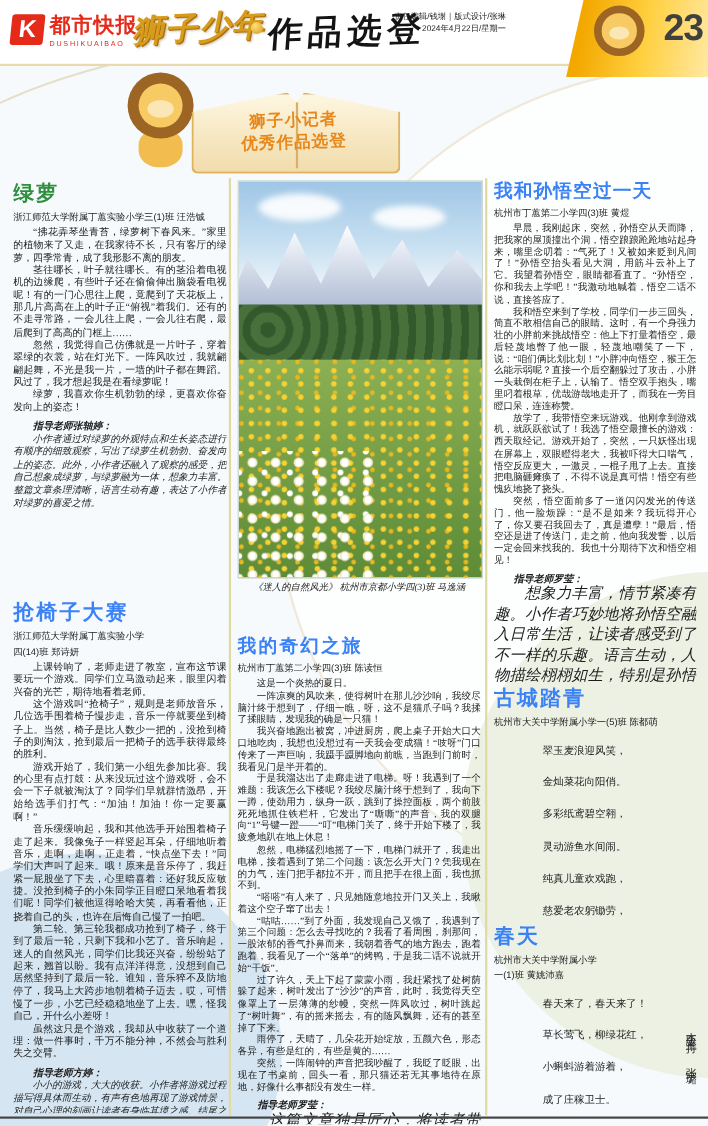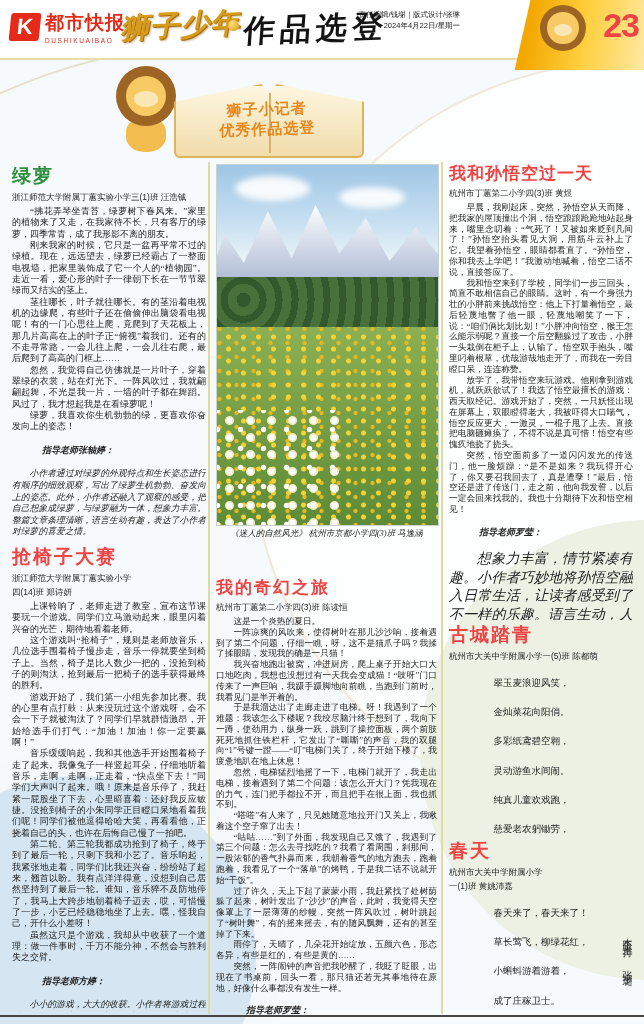--- a/index.html
+++ b/index.html
@@ -27,21 +27,21 @@
   .brand-dot{position:absolute;left:228px;top:20px;width:11px;height:11px;border-radius:50%;
              background:radial-gradient(circle at 35% 30%,#ffdf7a,#d89c1c);}
   .page-title{position:absolute;left:244px;top:8px;font-size:31px;font-weight:bold;letter-spacing:5px;
               color:#141414;transform:skewX(-6deg) rotate(-2deg);}
   .credits{position:absolute;left:348px;top:9px;width:112px;font-family:"Liberation Sans",sans-serif;
            font-size:7.5px;color:#222;line-height:1.5;text-align:right;}
   .corner{position:absolute;right:0;top:0;width:132px;height:70px;
           background:linear-gradient(100deg,#f3a800 15%,#ffcf3e 55%,#ffe9a3);
           clip-path:polygon(14% 0,100% 0,100% 100%,2% 100%);}
   .page-num{position:absolute;right:5px;top:6px;font-family:"Liberation Sans",sans-serif;
-            font-weight:bold;font-size:34px;color:#ef4444;letter-spacing:-1px;}
+            font-weight:bold;font-size:34px;color:#404040;letter-spacing:-1px;}
   
   .lion{position:relative;border-radius:50%;background:radial-gradient(circle at 50% 50%,#9c6524 0 100%);}
   .lion::before{content:"";position:absolute;inset:16%;border-radius:50%;background:#f7ca63;}
   .lion::after{content:"";position:absolute;left:30%;top:42%;width:40%;height:26%;border-radius:50%;background:#fbe7b6;}
   .lion-header{position:absolute;right:58px;top:5px;width:46px;height:46px;}
   
   #badge{position:absolute;left:110px;top:58px;width:260px;height:104px;z-index:5;}
   .lion-badge{position:absolute;left:6px;top:8px;width:60px;height:60px;}
   .lion-badge-body{position:absolute;left:16px;top:60px;width:40px;height:34px;border-radius:40% 40% 45% 45%;
                    background:#f2bd4e;}
@@ -53,26 +53,26 @@
   .book-text{position:absolute;inset:8px 0 0 0;display:flex;flex-direction:column;align-items:center;
              justify-content:center;gap:1px;color:#e8871a;font-weight:bold;font-size:15px;
              letter-spacing:1px;transform:rotate(-2deg);}
   
   .sep{position:absolute;top:162px;width:2px;height:852px;background:#e0d9a2;z-index:3;}
   .sep1{left:208px;}
   .sep2{left:441px;}
   .bottom-rule{position:absolute;left:0;top:1015px;width:644px;height:2px;background:#454545;z-index:4;}
   
   .art{position:absolute;overflow:hidden;z-index:4;}
-  .art h2{margin:0 0 3px;font-size:19px;font-weight:bold;letter-spacing:2px;color:#ef4444;}
+  .art h2{margin:0 0 3px;font-size:19px;font-weight:bold;letter-spacing:2px;color:#3b82f6;}
   .green-title{color:#2f8f3f !important;}
   .byline{font-size:8.5px;color:#222;margin:0 0 3px;line-height:1.3;font-family:"Liberation Sans",sans-serif;}
   .para{font-size:9px;line-height:1.26;text-align:justify;text-indent:2em;margin:0;}
   .comment{margin-top:6px;font-style:italic;}
-  .comment .label{font-size:9px;font-weight:bold;text-indent:2em;margin:12px;line-height:1.3;}
+  .comment .label{font-size:9px;font-weight:bold;text-indent:2em;margin:0;line-height:1.3;}
   .comment .ctext{font-size:8.8px;line-height:1.32;text-indent:2em;text-align:justify;margin:0;}
   .pline{font-size:9.5px;line-height:1.6;padding-left:3.2em;margin:14px;}
   .tight .para{font-size:8.7px;line-height:1.24;}
   .tight .comment .ctext{font-size:14px;}
   
   #painting{position:absolute;left:216px;top:164px;width:221px;height:360px;overflow:hidden;z-index:4;
             border:1px solid #c9d4cd;background:linear-gradient(#9fc6e6 0%,#c7e0f1 16%,#e9f2f8 26%);}
   .p-cloud{position:absolute;border-radius:50%;background:rgba(255,255,255,.9);filter:blur(3px);}
   .p-mtn{position:absolute;left:-4%;top:9%;width:108%;height:26%;
          background:linear-gradient(#fafcfe 10%,#aebbd4 90%);
@@ -136,39 +136,38 @@
     </div>
   </div>
 
   <div class="sep sep1"></div>
   <div class="sep sep2"></div>
 
   <div class="art" style="left:12px;top:163px;width:194px;height:378px;">
     <h2 class="green-title">绿萝</h2>
     <div class="byline">浙江师范大学附属丁蕙实验小学三(1)班 汪浩铖</div>
     <p class="para">“拂花弄琴坐青苔，绿萝树下春风来。”家里的植物来了又走，在我家待不长，只有客厅的绿萝，四季常青，成了我形影不离的朋友。</p>
-    <p class="para">刚来我家的时候，它只是一盆再平常不过的绿植。现在，远远望去，绿萝已经霸占了一整面电视墙，把家里装饰成了它一个人的“植物园”。走近一看，爱心形的叶子一律朝下长在一节节翠绿而又结实的茎上。</p>
     <p class="para">茎往哪长，叶子就往哪长。有的茎沿着电视机的边缘爬，有些叶子还在偷偷伸出脑袋看电视呢！有的一门心思往上爬，竟爬到了天花板上，那几片高高在上的叶子正“俯视”着我们。还有的不走寻常路，一会儿往上爬，一会儿往右爬，最后爬到了高高的门框上……</p>
     <p class="para">忽然，我觉得自己仿佛就是一片叶子，穿着翠绿的衣裳，站在灯光下。一阵风吹过，我就翩翩起舞，不光是我一片，一墙的叶子都在舞蹈。风过了，我才想起我是在看绿萝呢！</p>
     <p class="para">绿萝，我喜欢你生机勃勃的绿，更喜欢你奋发向上的姿态！</p>
     <div class="comment">
       <p class="label">指导老师张轴婷：</p>
       <p class="ctext">小作者通过对绿萝的外观特点和生长姿态进行有顺序的细致观察，写出了绿萝生机勃勃、奋发向上的姿态。此外，小作者还融入了观察的感受，把自己想象成绿萝，与绿萝融为一体，想象力丰富。整篇文章条理清晰，语言生动有趣，表达了小作者对绿萝的喜爱之情。</p>
     </div>
   </div>
 
   <div class="art" style="left:12px;top:544px;width:194px;height:468px;">
     <h2>抢椅子大赛</h2>
     <div class="byline">浙江师范大学附属丁蕙实验小学</div>
     <div class="byline">四(14)班 郑诗妍</div>
     <p class="para">上课铃响了，老师走进了教室，宣布这节课要玩一个游戏。同学们立马激动起来，眼里闪着兴奋的光芒，期待地看着老师。</p>
     <p class="para">这个游戏叫“抢椅子”，规则是老师放音乐，几位选手围着椅子慢步走，音乐一停就要坐到椅子上。当然，椅子是比人数少一把的，没抢到椅子的则淘汰，抢到最后一把椅子的选手获得最终的胜利。</p>
     <p class="para">游戏开始了，我们第一小组先参加比赛。我的心里有点打鼓：从来没玩过这个游戏呀，会不会一下子就被淘汰了？同学们早就群情激昂，开始给选手们打气：“加油！加油！你一定要赢啊！”</p>
     <p class="para">音乐缓缓响起，我和其他选手开始围着椅子走了起来。我像兔子一样竖起耳朵，仔细地听着音乐，走啊，走啊，正走着，“快点坐下去！”同学们大声叫了起来。哦！原来是音乐停了，我赶紧一屁股坐了下去，心里暗喜着：还好我反应敏捷。没抢到椅子的小朱同学正目瞪口呆地看着我们呢！同学们被他逗得哈哈大笑，再看看他，正挠着自己的头，也许在后悔自己慢了一拍吧。</p>
-    <p class="para">第二轮、第三轮我都成功抢到了椅子，终于到了最后一轮，只剩下我和小艺了。音乐响起，我紧张地走着，同学们比我还兴奋，纷纷站了起来，翘首以盼。我有点洋洋得意，没想到自己居然坚持到了最后一轮。谁知，音乐猝不及防地停了，我马上大跨步地朝着椅子迈去，哎，可惜慢了一步，小艺已经稳稳地坐了上去。嘿，怪我自己，开什么小差呀！</p>
+    <p class="para">第二轮、第三轮我都成功抢到了椅子，终于到了最后一轮，只剩下我和小艺了。音乐响起，迷人的自然风光，同学们比我还兴奋，纷纷站了起来，翘首以盼。我有点洋洋得意，没想到自己居然坚持到了最后一轮。谁知，音乐猝不及防地停了，我马上大跨步地朝着椅子迈去，哎，可惜慢了一步，小艺已经稳稳地坐了上去。嘿，怪我自己，开什么小差呀！</p>
     <p class="para">虽然这只是个游戏，我却从中收获了一个道理：做一件事时，千万不能分神，不然会与胜利失之交臂。</p>
     <div class="comment">
       <p class="label">指导老师方婷：</p>
       <p class="ctext">小小的游戏，大大的收获。小作者将游戏过程描写得具体而生动，有声有色地再现了游戏情景，对自己心理的刻画让读者有身临其境之感。结尾之处，对游戏的感悟，更是点睛之笔。</p>
     </div>
   </div>
 
   <div id="painting">
     <div class="p-cloud" style="left:8%;top:3%;width:34%;height:7%;"></div>
     <div class="p-cloud" style="left:55%;top:6%;width:30%;height:6%;"></div>
@@ -176,21 +175,21 @@
     <div class="p-trees"></div>
     <div class="p-meadow"></div>
     <div class="p-daisies"></div>
   </div>
   <div class="caption">《迷人的自然风光》 杭州市京都小学四(3)班 马逸涵</div>
 
   <div class="art tight" style="left:216px;top:576px;width:221px;height:446px;">
     <h2 style="font-size:17px;">我的奇幻之旅</h2>
     <div class="byline">杭州市丁蕙第二小学四(3)班 陈读恒</div>
     <p class="para">这是一个炎热的夏日。</p>
-    <p class="para">一阵凉爽的风吹来，使得树叶在那儿沙沙响，接着遇到了第二个问题，仔细一瞧，呀，这不是猫爪子吗？我揉了揉眼睛，发现我的确是一只猫！</p>
+    <p class="para">一阵凉爽的风吹来，使得树叶在那儿沙沙响，我绞尽脑汁终于想到了，仔细一瞧，呀，这不是猫爪子吗？我揉了揉眼睛，发现我的确是一只猫！</p>
     <p class="para">我兴奋地跑出被窝，冲进厨房，爬上桌子开始大口大口地吃肉，我想也没想过有一天我会变成猫！“吱呀”门口传来了一声巨响，我蹑手蹑脚地向前瞧，当跑到门前时，我看见门是半开着的。</p>
     <p class="para">于是我溜达出了走廊走进了电梯。呀！我遇到了一个难题：我该怎么下楼呢？我绞尽脑汁终于想到了，我向下一蹲，使劲用力，纵身一跃，跳到了操控面板，两个前肢死死地抓住铁栏杆，它发出了“嘶嘶”的声音，我的双腿向“1”号键一蹬——“叮”电梯门关了，终于开始下楼了，我疲惫地趴在地上休息！</p>
     <p class="para">忽然，电梯猛烈地摇了一下，电梯门就开了，我走出电梯，接着遇到了第二个问题：该怎么开大门？凭我现在的力气，连门把手都拉不开，而且把手在很上面，我也抓不到。</p>
     <p class="para">“嗒嗒”有人来了，只见她随意地拉开门又关上，我瞅着这个空子窜了出去！</p>
     <p class="para">“咕咕……”到了外面，我发现自己又饿了，我遇到了第三个问题：怎么去寻找吃的？我看了看周围，刹那间，一股浓郁的香气扑鼻而来，我朝着香气的地方跑去，跑着跑着，我看见了一个“落单”的烤鸭，于是我二话不说就开始“干饭”。</p>
     <p class="para">过了许久，天上下起了蒙蒙小雨，我赶紧找了处树荫躲了起来，树叶发出了“沙沙”的声音，此时，我觉得天空像罩上了一层薄薄的纱幔，突然一阵风吹过，树叶跳起了“树叶舞”，有的摇来摇去，有的随风飘舞，还有的甚至掉了下来。</p>
     <p class="para">雨停了，天晴了，几朵花开始绽放，五颜六色，形态各异，有些是红的，有些是黄的……</p>
     <p class="para">突然，一阵闹钟的声音把我吵醒了，我眨了眨眼，出现在了书桌前，回头一看，那只猫还若无其事地待在原地，好像什么事都没有发生一样。</p>
     <div class="comment">
       <p class="label">指导老师罗莹：</p>

